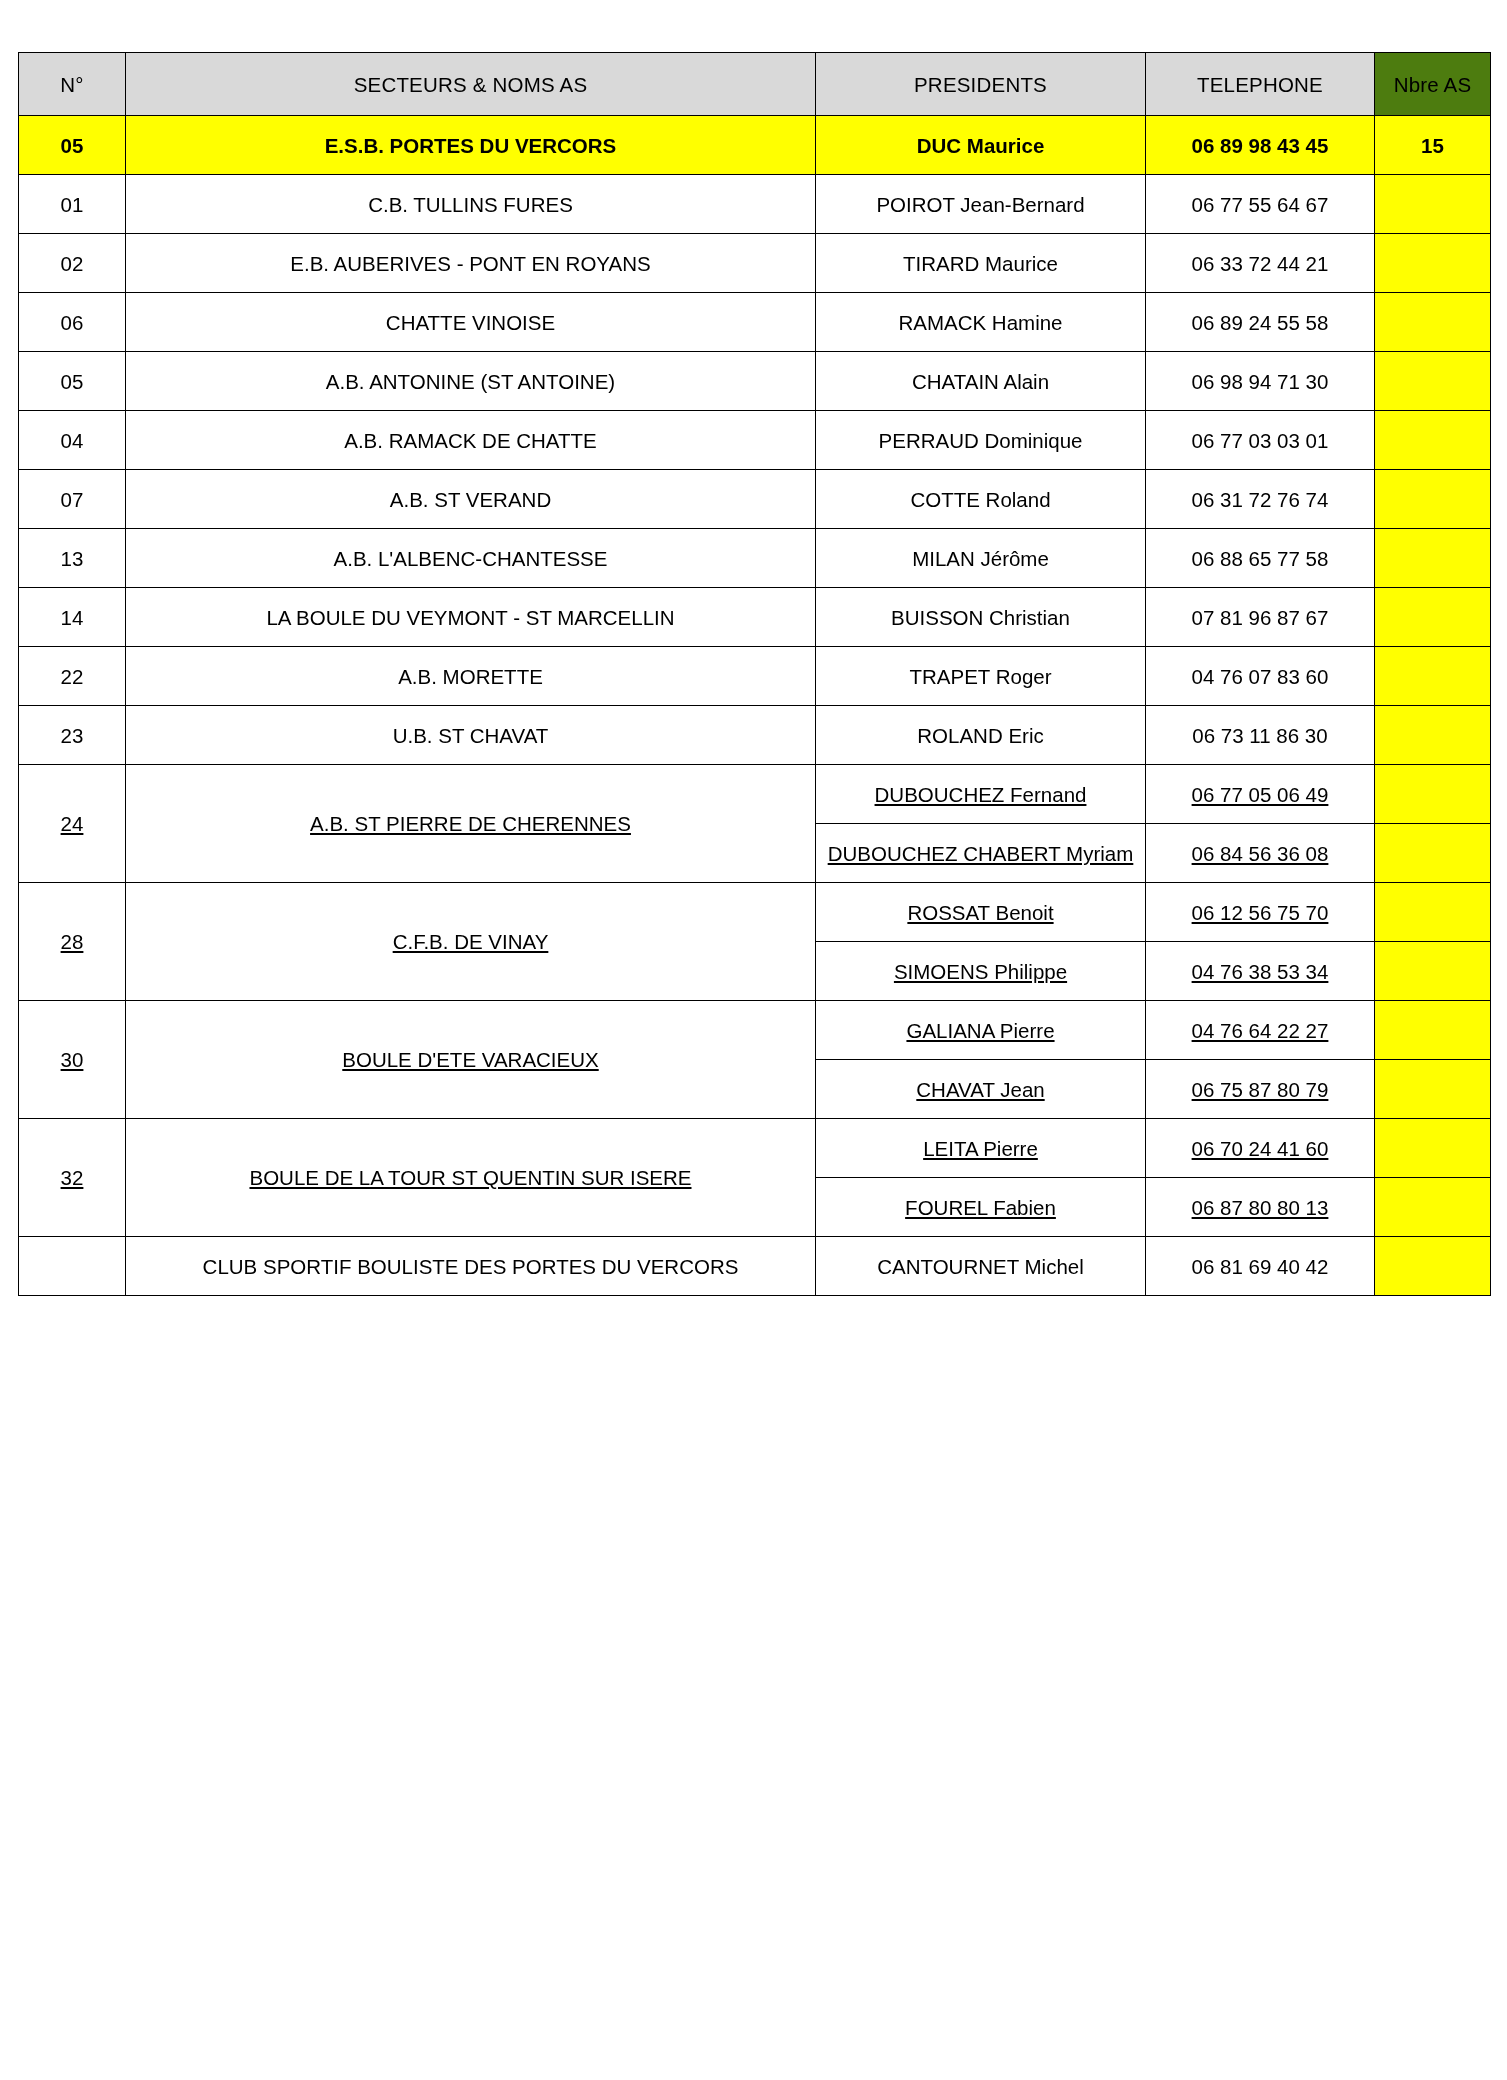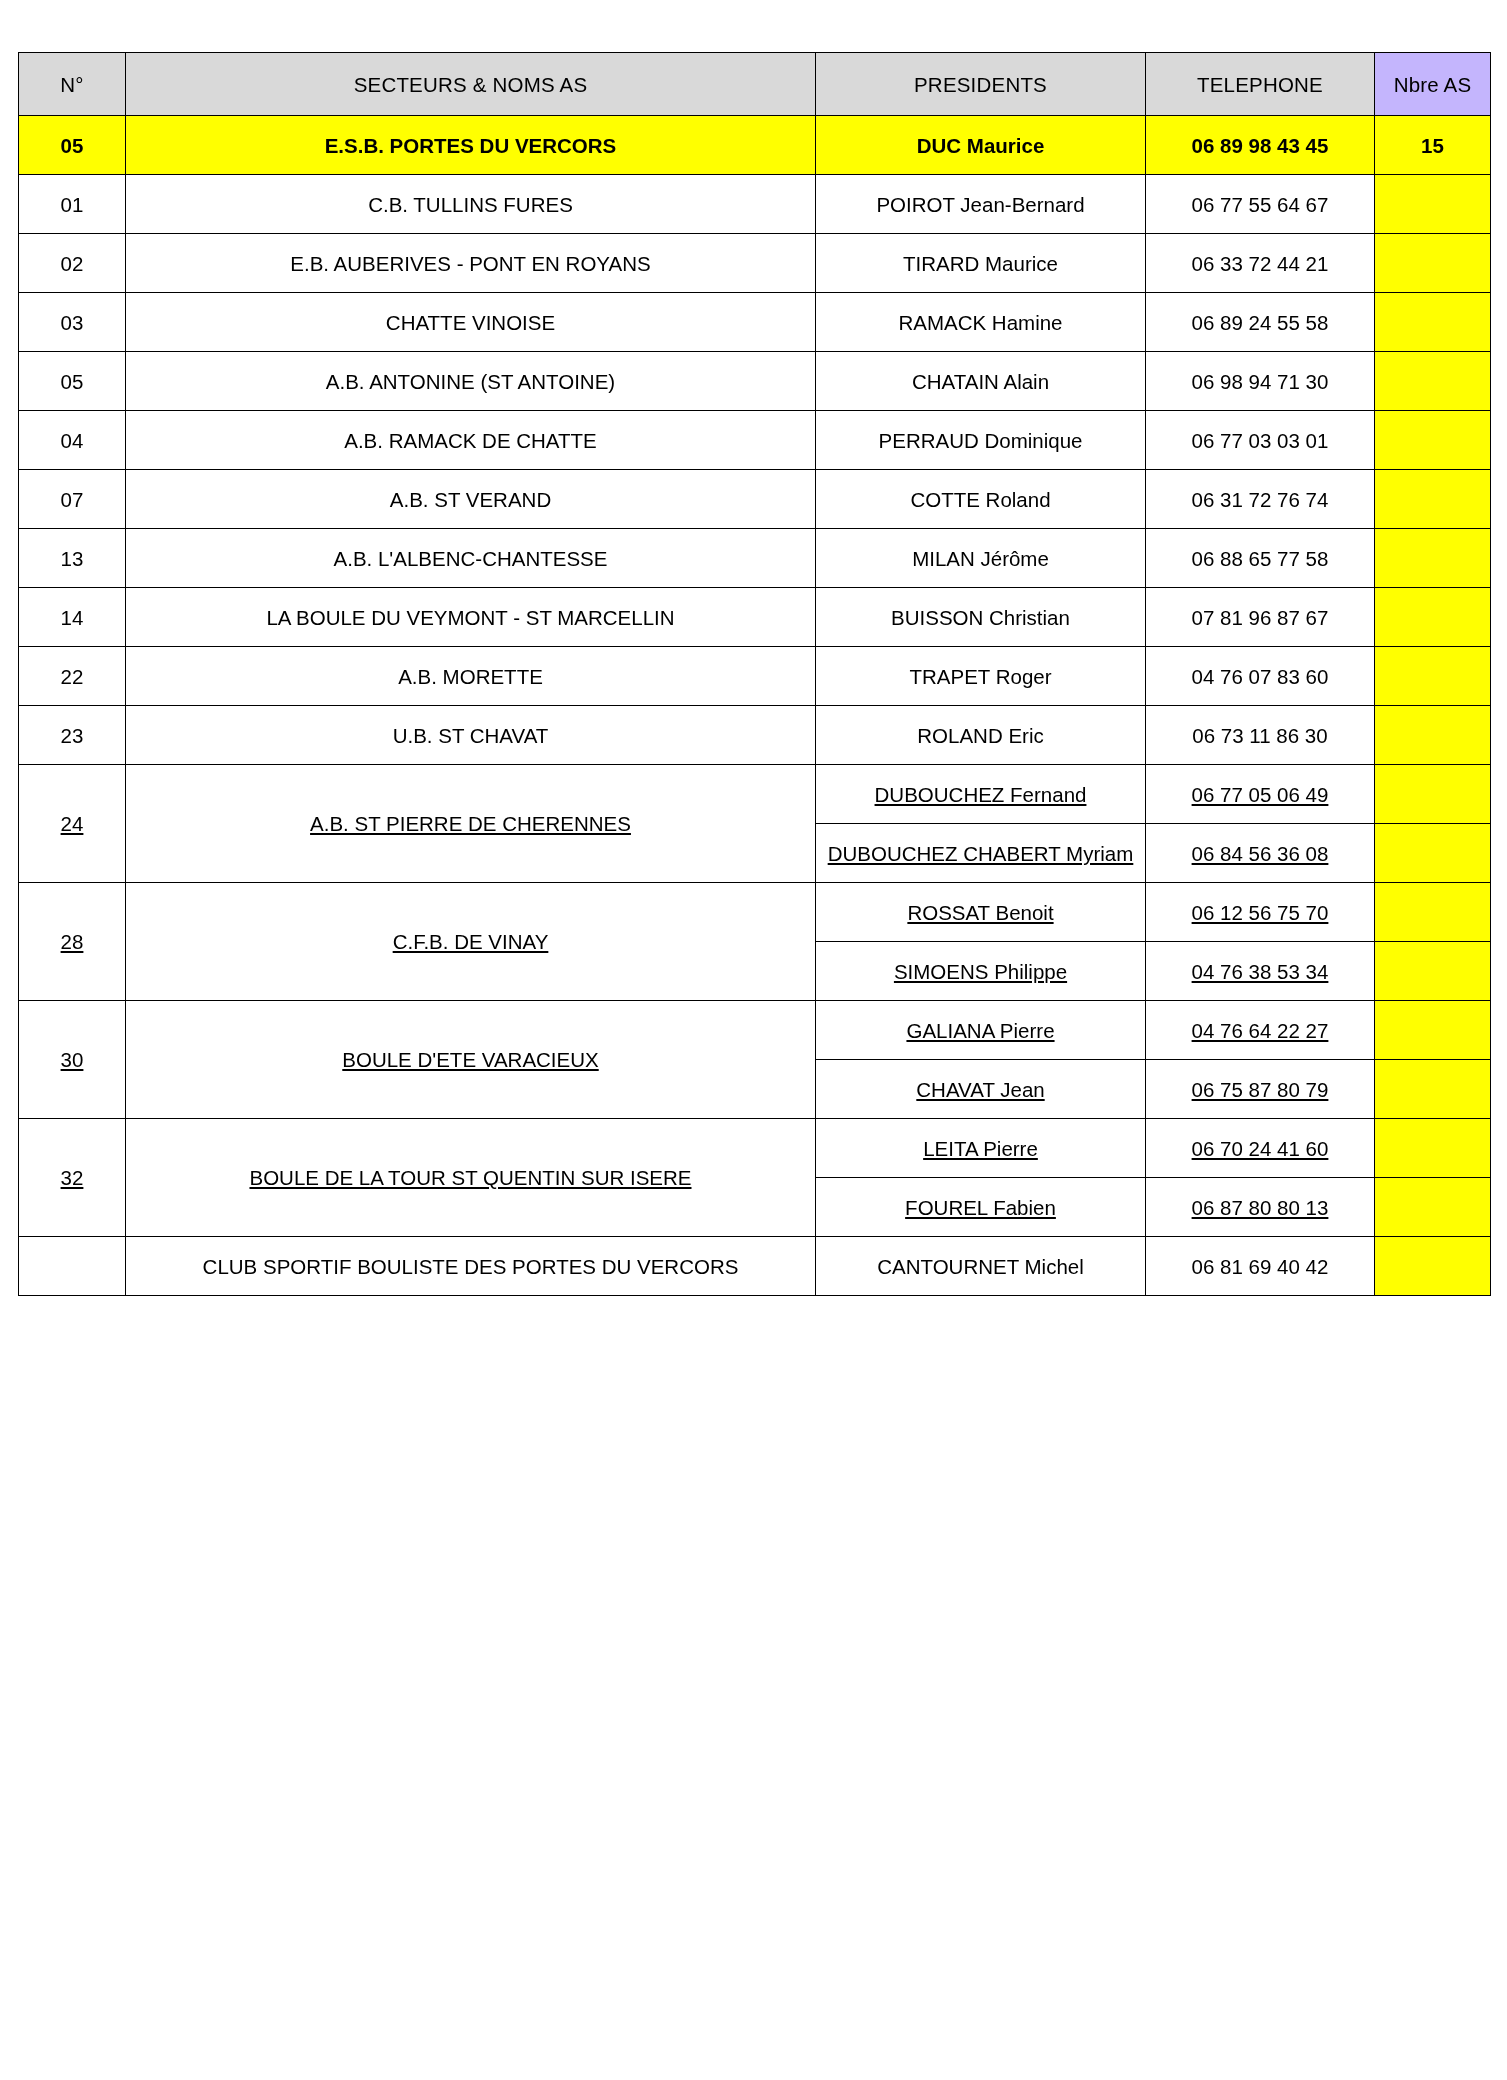--- a/index.html
+++ b/index.html
@@ -46,21 +46,21 @@
   col.c-nbre  { width: 116px; }
 
   thead th {
     background: #d9d9d9;
     font-weight: bold;
     font-size: 20.5px;
     height: 62px;
     letter-spacing: 0.2px;
   }
   thead th.nbre-head {
-    background: #c4b5fd;
+    background: #4d7c0f;
   }
 
   tr.highlight-row > td {
     background: #ffff00;
     font-weight: bold;
     height: 58px;
   }
 
   td.nbre-cell {
     background: #ffff00;
@@ -122,21 +122,21 @@
           <td class="nbre-cell"></td>
         </tr>
         <tr class="data-row">
           <td>02</td>
           <td>E.B. AUBERIVES - PONT EN ROYANS</td>
           <td>TIRARD Maurice</td>
           <td>06 33 72 44 21</td>
           <td class="nbre-cell"></td>
         </tr>
         <tr class="data-row">
-          <td>03</td>
+          <td>06</td>
           <td>CHATTE VINOISE</td>
           <td>RAMACK Hamine</td>
           <td>06 89 24 55 58</td>
           <td class="nbre-cell"></td>
         </tr>
         <tr class="data-row">
           <td>05</td>
           <td>A.B. ANTONINE (ST ANTOINE)</td>
           <td>CHATAIN Alain</td>
           <td>06 98 94 71 30</td>

